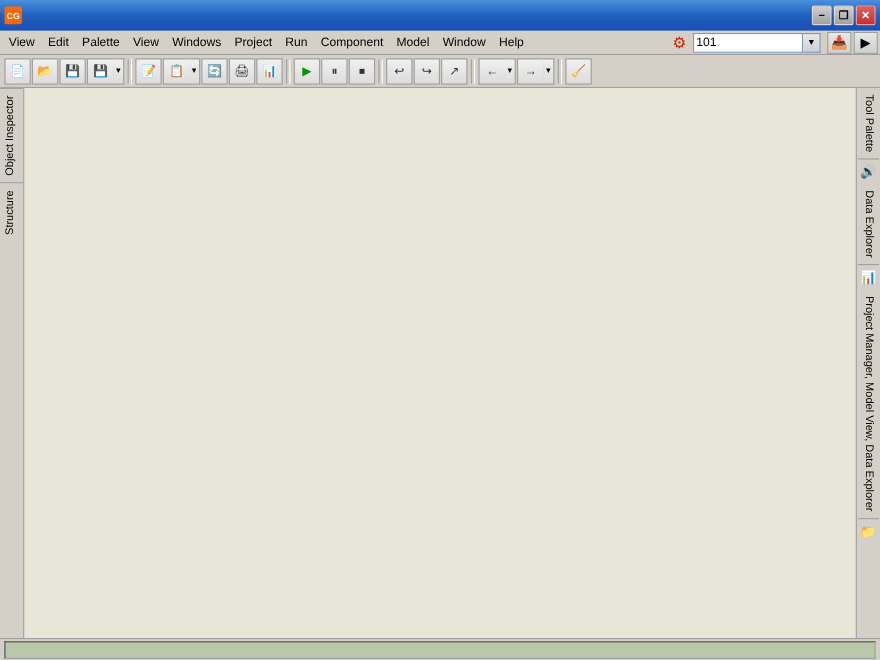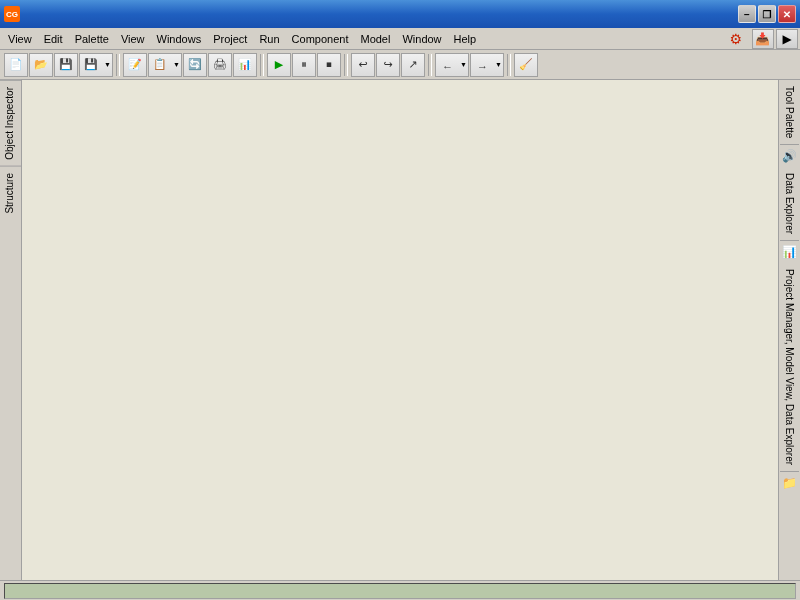--- a/index.html
+++ b/index.html
@@ -276,20 +276,24 @@
   <div class="menu-item">Windows</div>
   <div class="menu-item">Project</div>
   <div class="menu-item">Run</div>
   <div class="menu-item">Component</div>
   <div class="menu-item">Model</div>
   <div class="menu-item">Window</div>
   <div class="menu-item">Help</div>
   <div id="menu-right">
 
     <span style="margin-right:4px;font-size:14px;color:#cc2200;">⚙</span>
+    <div id="search-box-container">
+      <input id="search-input-field" type="text" value="101" style="">
+      <div id="search-dropdown">▼</div>
+    </div>
     <div class="menu-icon-btn" style="margin-left:4px;">📥</div>
     <div class="menu-icon-btn">▶</div>
   </div>
 </div>
 
 <div id="toolbar">
 
   <div class="toolbar-btn">📄</div>
 
   <div class="toolbar-btn">📂</div>

